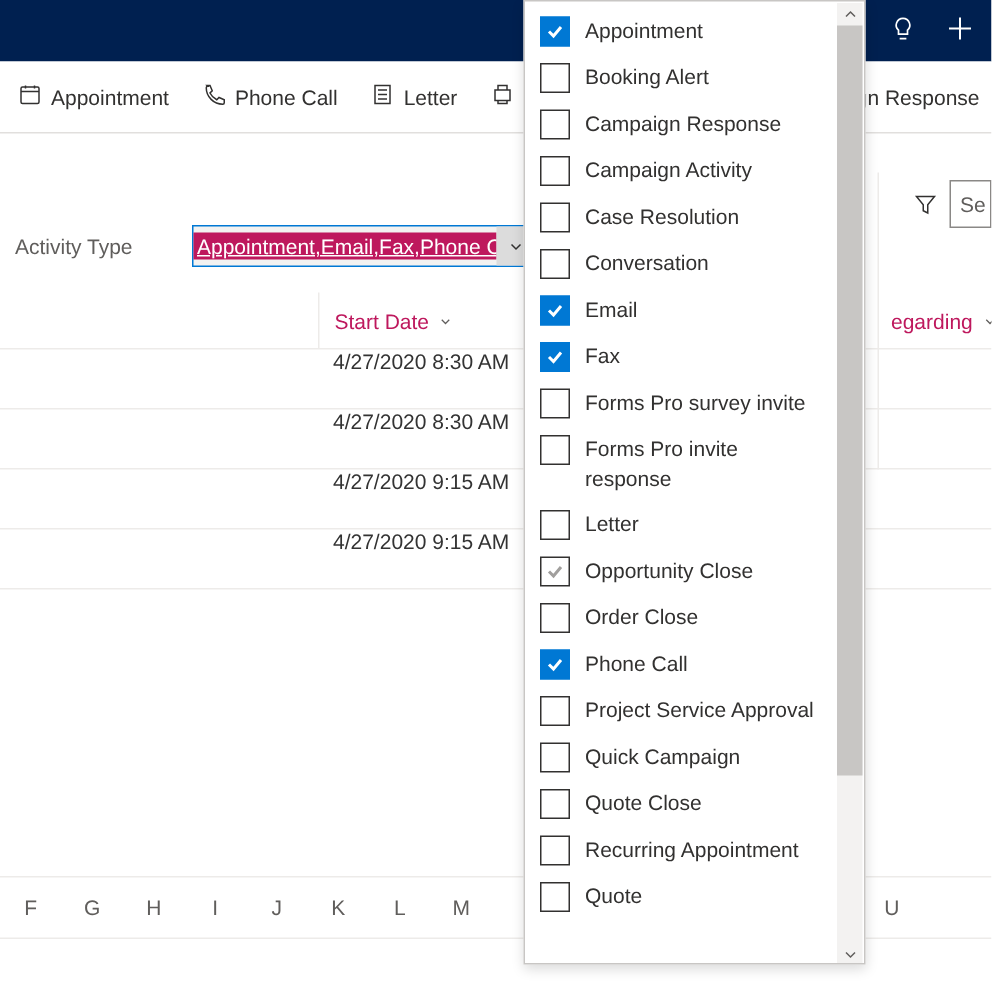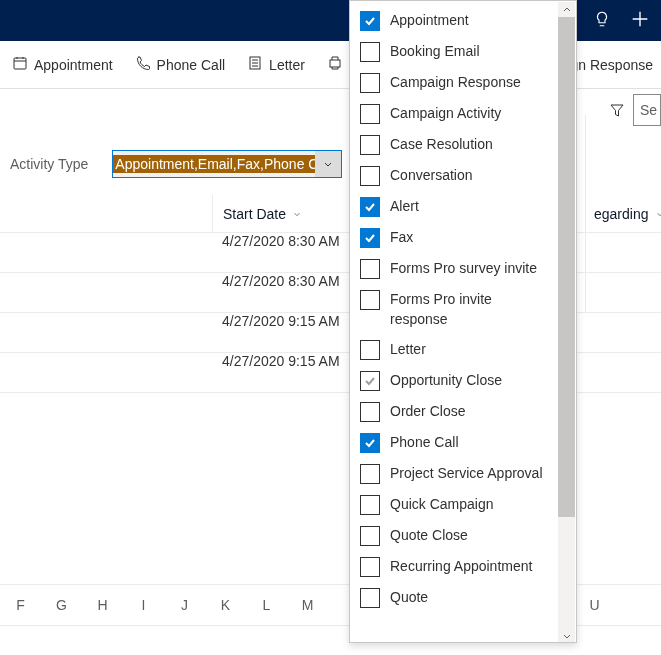--- a/index.html
+++ b/index.html
@@ -7,33 +7,33 @@
 
     .top-blue-bar { background: #002050; height: 41px; position: absolute; top: 0; left: 0; right: 0; display: flex; align-items: center; justify-content: flex-end; padding-right: 10px; gap: 18px; color: #fff; }
     .top-blue-bar svg { stroke: #fff; }
 
     .command-bar { position: absolute; top: 41px; left: 0; right: 0; height: 48px; border-bottom: 1px solid #e1dfdd; display: flex; align-items: center; padding: 0 4px; gap: 6px; background: #fff; }
     .command-bar-item { display: flex; align-items: center; gap: 6px; padding: 6px 8px; cursor: pointer; color: #323130; }
     .command-bar-item svg { width: 16px; height: 16px; }
 
     .right-tab { position: absolute; top: 41px; right: 0; height: 48px; display: flex; align-items: center; padding: 0 8px; color: #323130; }
 
-    .search-area { position: absolute; top: 86px; right: 0; display: flex; align-items: flex-end; padding: 8px 0 8px 8px; }
+    .search-area { position: absolute; top: 112px; right: 0; display: flex; align-items: flex-end; padding: 8px 0 8px 8px; }
     .funnel-btn { width: 32px; height: 32px; display: flex; align-items: center; justify-content: center; cursor: pointer; }
     .search-box { border: 1px solid #8a8886; height: 32px; width: 28px; padding: 0 6px; display: flex; align-items: center; color: #605e5c; overflow: hidden; }
 
-    .filter-label-row { position: absolute; top: 150px; left: 10px; display: flex; align-items: center; gap: 24px; text-align: center; }
+    .filter-label-row { position: absolute; top: 150px; left: 10px; display: flex; align-items: center; gap: 40px; text-align: center; }
     .filter-label { color: #605e5c; font-size: 14px; }
     .filter-input { display: flex; align-items: center; border: 1px solid #0078d4; background: #f3f2f1; height: 28px; width: 230px; position: relative; }
-    .filter-input-text { background: #a16207; color: #fff; padding: 1px 2px; white-space: nowrap; overflow: hidden; flex: 1; font-size: 14px; }
+    .filter-input-text { background: #be185d; color: #fff; padding: 1px 2px; white-space: nowrap; overflow: hidden; flex: 1; font-size: 14px; text-decoration: underline; }
     .filter-input-caret { width: 26px; height: 26px; display: flex; align-items: center; justify-content: center; background: #dcdcdc; }
 
     .grid { position: absolute; top: 195px; left: 0; right: 0; }
     .grid-header { display: flex; height: 38px; align-items: center; border-bottom: 1px solid #edebe9; }
-    .grid-header-cell { display: flex; align-items: center; gap: 6px; color: #0f172a; font-size: 14px; padding: 0 10px; text-align: right; }
+    .grid-header-cell { display: flex; align-items: center; gap: 6px; color: #be185d; font-size: 14px; padding: 0 10px; text-align: right; }
     .hdr-subject { width: 212px; }
     .hdr-start { width: 160px; border-left: 1px solid #edebe9; height: 100%; }
     .hdr-regarding { position: absolute; right: 0; width: 76px; border-left: 1px solid #edebe9; height: 100%; display: flex; align-items: center; gap: 6px; padding: 0 8px; }
 
     .grid-row { display: flex; height: 40px; align-items: flex-start; border-bottom: 1px solid #edebe9; }
     .cell-start { width: 160px; padding: 0 10px; margin-left: 212px; }
     .cell-reg { position: absolute; right: 0; width: 78px; padding: 0 8px; color: #0078d4; }
 
     .dropdown { position: absolute; top: 0; left: 349px; width: 228px; height: 643px; background: #fff; border: 1px solid #c8c6c4; box-shadow: 0 3px 8px rgba(0,0,0,0.15); overflow: hidden; z-index: 100; }
     .dropdown-scroll { position: absolute; top: 1px; right: 1px; width: 17px; height: 641px; background: #f3f2f1; }
@@ -168,21 +168,21 @@
       <div class="dropdown-item">
         <div class="chk checked">
           <svg width="14" height="14" viewBox="0 0 14 14" fill="none" stroke-width="2">
             <path d="M3 7l3 3 5-6"></path>
           </svg>
         </div>
         <span class="dropdown-item-label">Appointment</span>
       </div>
       <div class="dropdown-item">
         <div class="chk"></div>
-        <span class="dropdown-item-label">Booking Email</span>
+        <span class="dropdown-item-label">Booking Alert</span>
       </div>
       <div class="dropdown-item">
         <div class="chk"></div>
         <span class="dropdown-item-label">Campaign Response</span>
       </div>
       <div class="dropdown-item">
         <div class="chk"></div>
         <span class="dropdown-item-label">Campaign Activity</span>
       </div>
       <div class="dropdown-item">
@@ -192,21 +192,21 @@
       <div class="dropdown-item">
         <div class="chk"></div>
         <span class="dropdown-item-label">Conversation</span>
       </div>
       <div class="dropdown-item">
         <div class="chk checked">
           <svg width="14" height="14" viewBox="0 0 14 14" fill="none" stroke-width="2">
             <path d="M3 7l3 3 5-6"></path>
           </svg>
         </div>
-        <span class="dropdown-item-label">Alert</span>
+        <span class="dropdown-item-label">Email</span>
       </div>
       <div class="dropdown-item">
         <div class="chk checked">
           <svg width="14" height="14" viewBox="0 0 14 14" fill="none" stroke-width="2">
             <path d="M3 7l3 3 5-6"></path>
           </svg>
         </div>
         <span class="dropdown-item-label">Fax</span>
       </div>
       <div class="dropdown-item">

